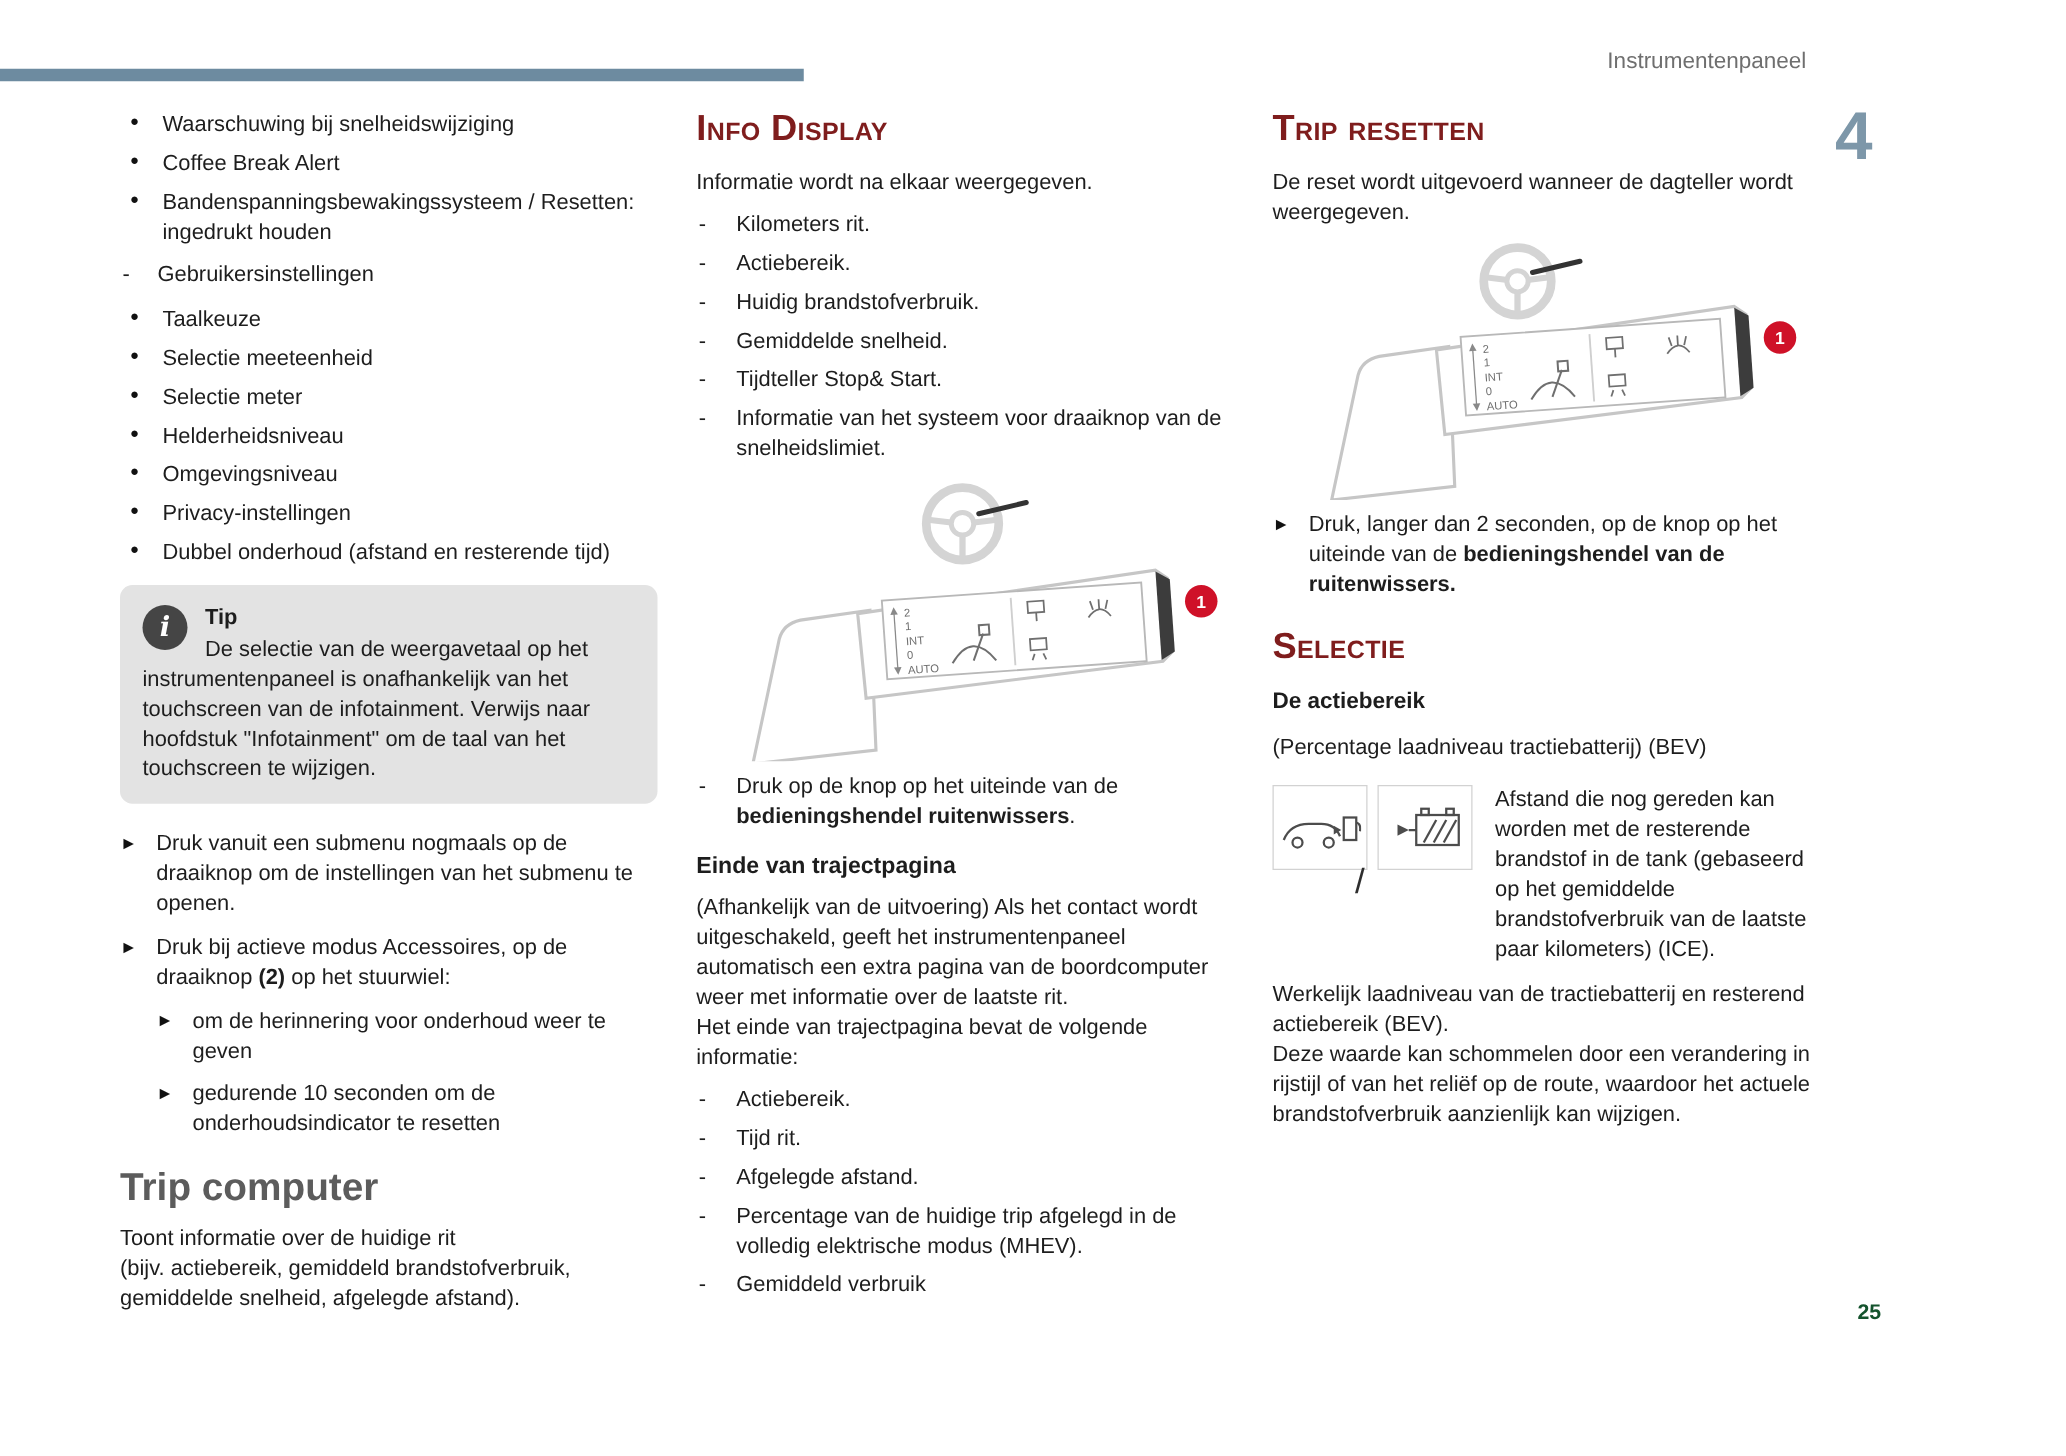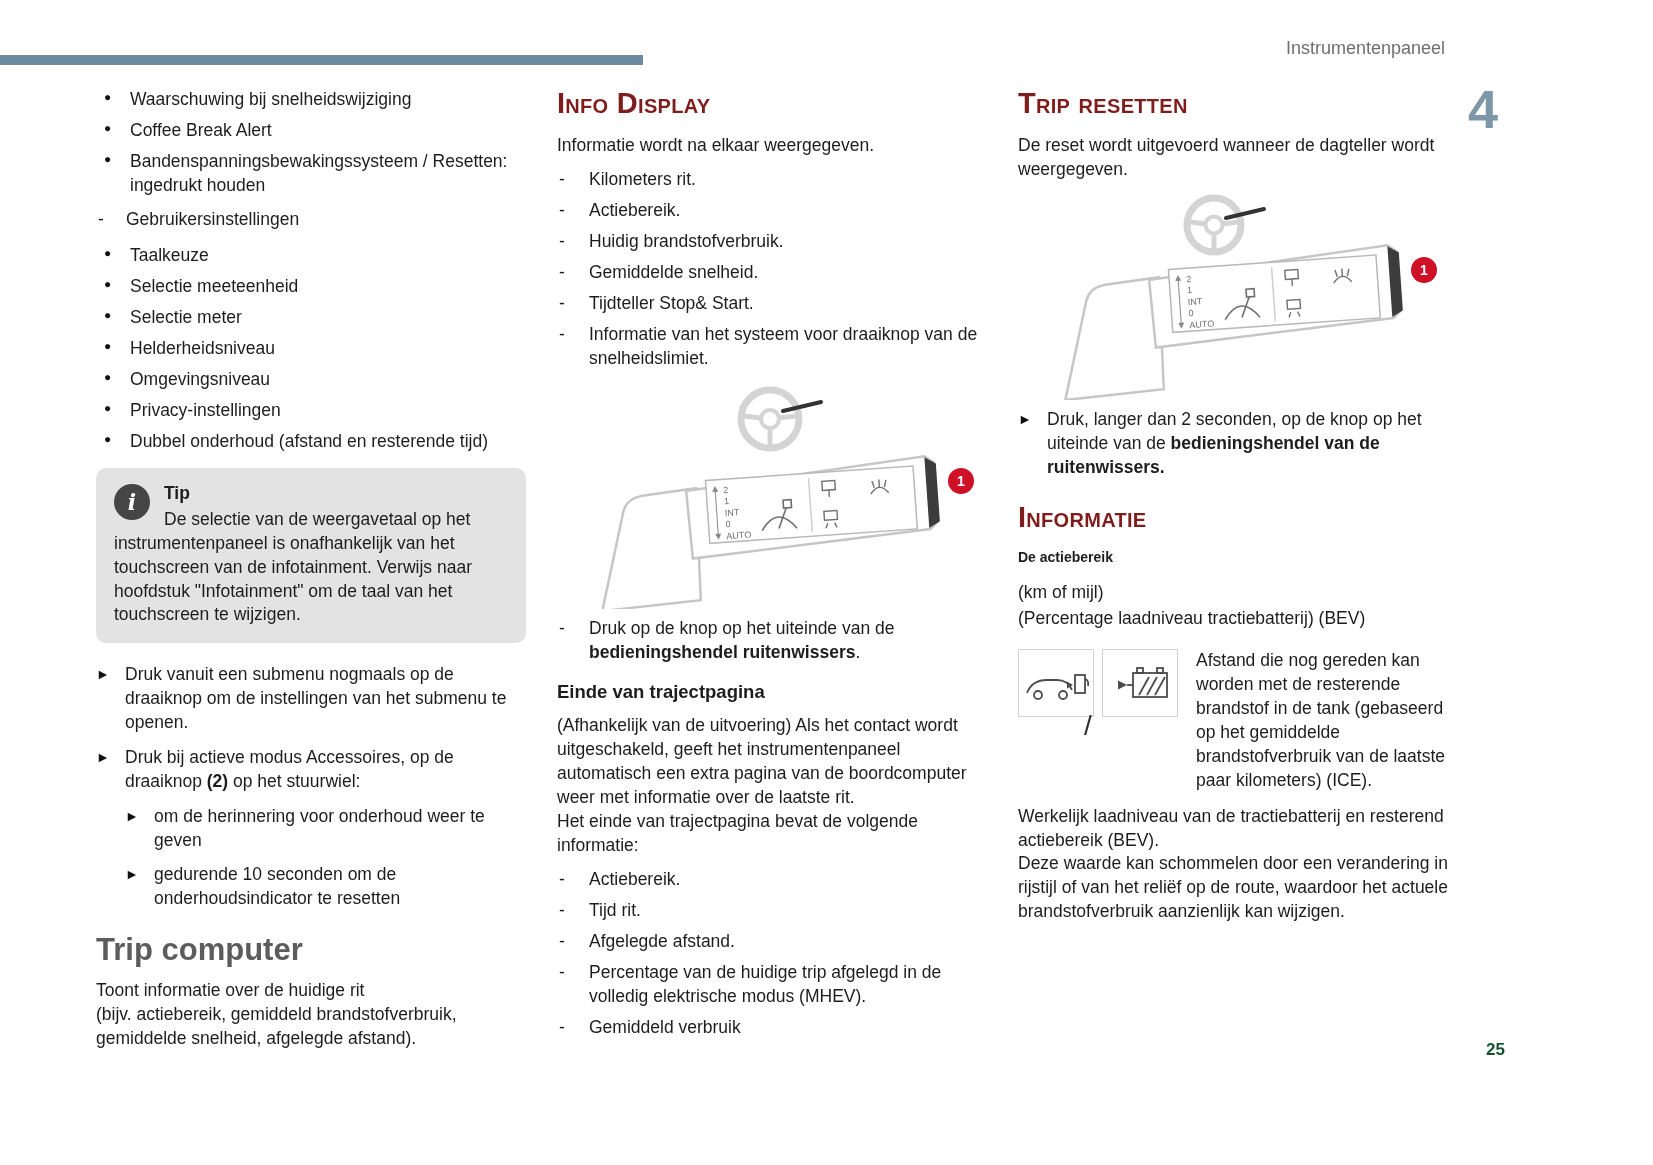--- a/index.html
+++ b/index.html
@@ -23,21 +23,21 @@
   .col3 { left:1018px; }
 
   p { margin:0 0 10px; }
   .prelines { white-space:pre-line; }
 
   
   .sc-heading { font-size:29px; font-weight:bold; font-variant:small-caps; letter-spacing:.3px;
                 color:#7f1d1d; margin:0 0 14px; line-height:1.1; }
   .sub-heading { font-size:18.5px; font-weight:bold; margin:14px 0 10px; }
   .big-heading { font-size:31px; font-weight:bold; color:#5c5c5c; margin:22px 0 12px; line-height:1.1; }
-  .term-title { font-weight:bold; font-size:14px; margin:12px 0 14px; }
+  .term-title { font-weight:bold; font-size:18px; margin:12px 0 14px; }
   .term-sub { margin:0 0 2px; }
 
   
   .blist { list-style:none; margin:0 0 10px; padding:0 0 0 34px; }
   .blist li { position:relative; margin-bottom:7px; }
   .dot { position:absolute; left:-26px; top:1px; font-size:12px; color:#111111; }
 
   
   .dlist { list-style:none; margin:0 0 10px; padding:0; }
   .dlist li { position:relative; padding-left:32px; margin-bottom:7px; }
@@ -269,24 +269,23 @@
         <circle cx="406" cy="78" r="13" fill="#cf1128"></circle>
         <text x="406" y="83" text-anchor="middle" font-size="14" font-weight="bold" fill="#ffffff">1</text>
       </g>
     </svg>
 
     <div class="arrow-item">
       <span class="arrow-marker">►</span>
       <span>Druk, langer dan 2 seconden, op de knop op het uiteinde van de </span><b>bedieningshendel van de ruitenwissers</b><b>.</b>
     </div>
 
-    <h1 class="sc-heading" style="margin-top:22px">Informatie</h1>
+    <h1 class="sc-heading" style="margin-top:22px">Selectie</h1>
 
     <div class="term-title">De actiebereik</div>
-    <p class="term-sub">(km of mijl)</p>
     <p class="term-sub">(Percentage laadniveau tractiebatterij) (BEV)</p>
 
     <div class="media-row">
       <div class="icon-stack">
         <div class="icon-box">
           <svg width="66" height="56" viewBox="0 0 66 56">
             <g stroke="#4c4c4c" stroke-width="1.8" fill="none">
               <path d="M4,38 q5,-13 20,-13 h10 q11,0 15,10"></path>
               <circle cx="15" cy="40" r="4"></circle>
               <circle cx="40" cy="40" r="4"></circle>

